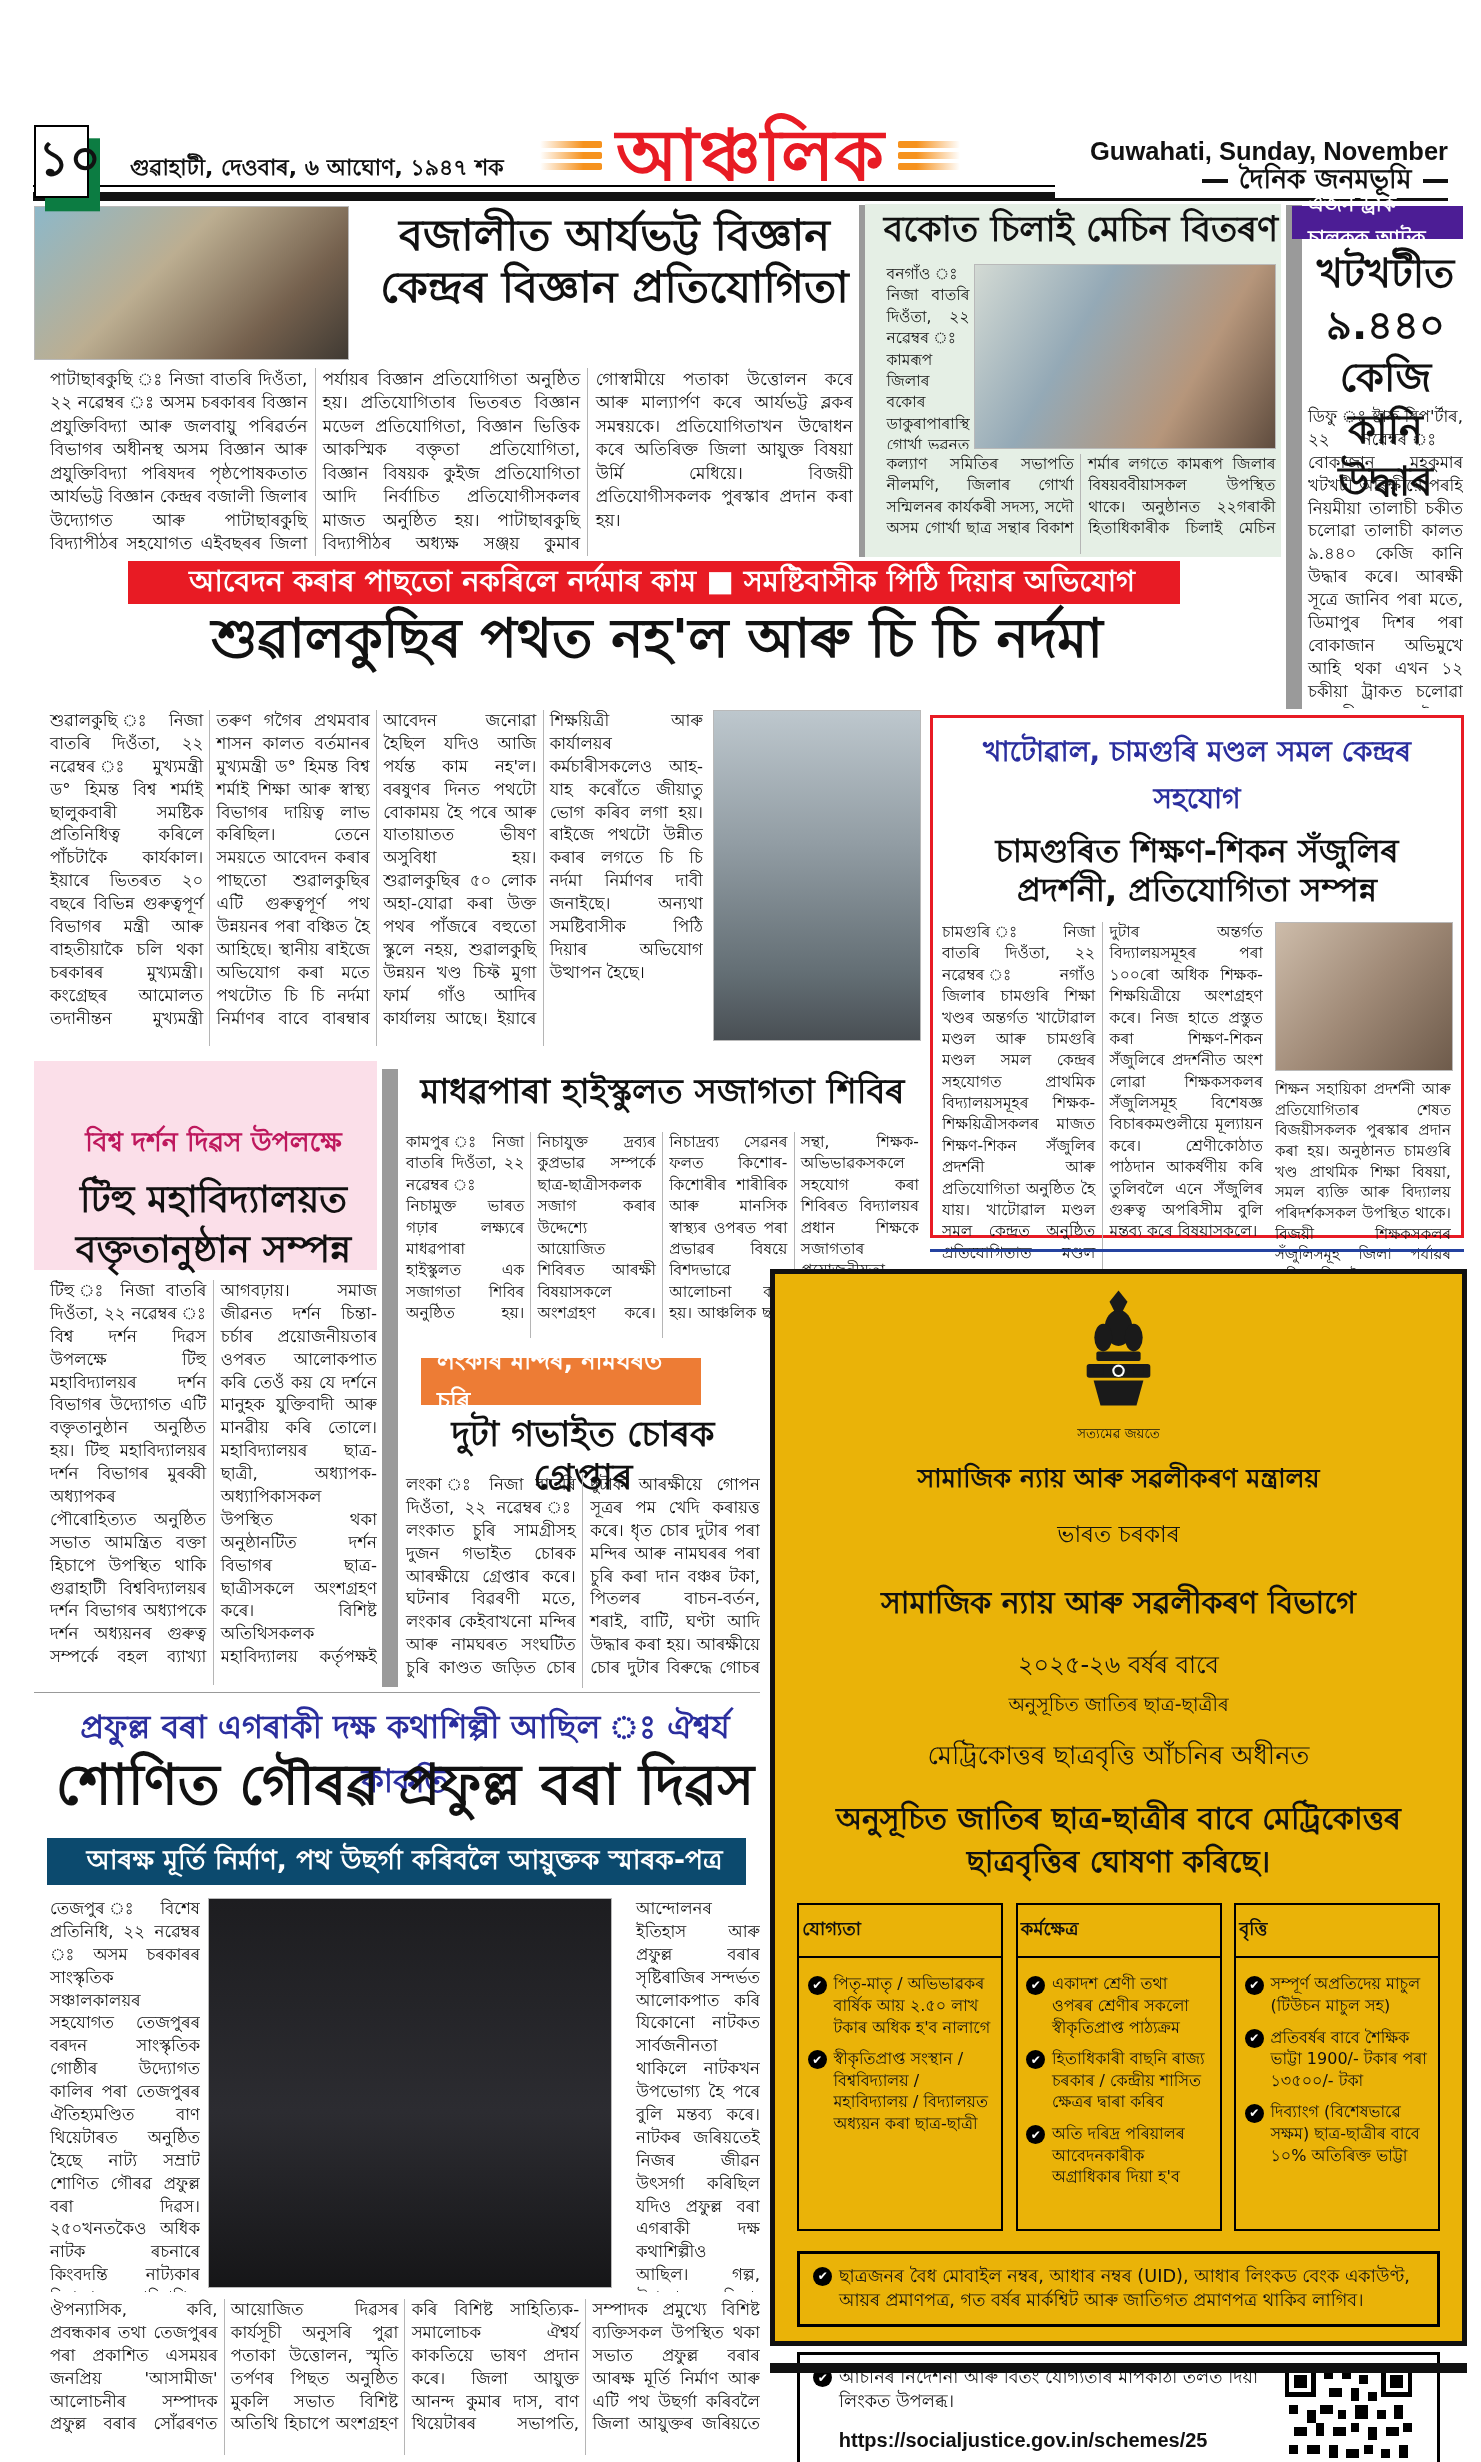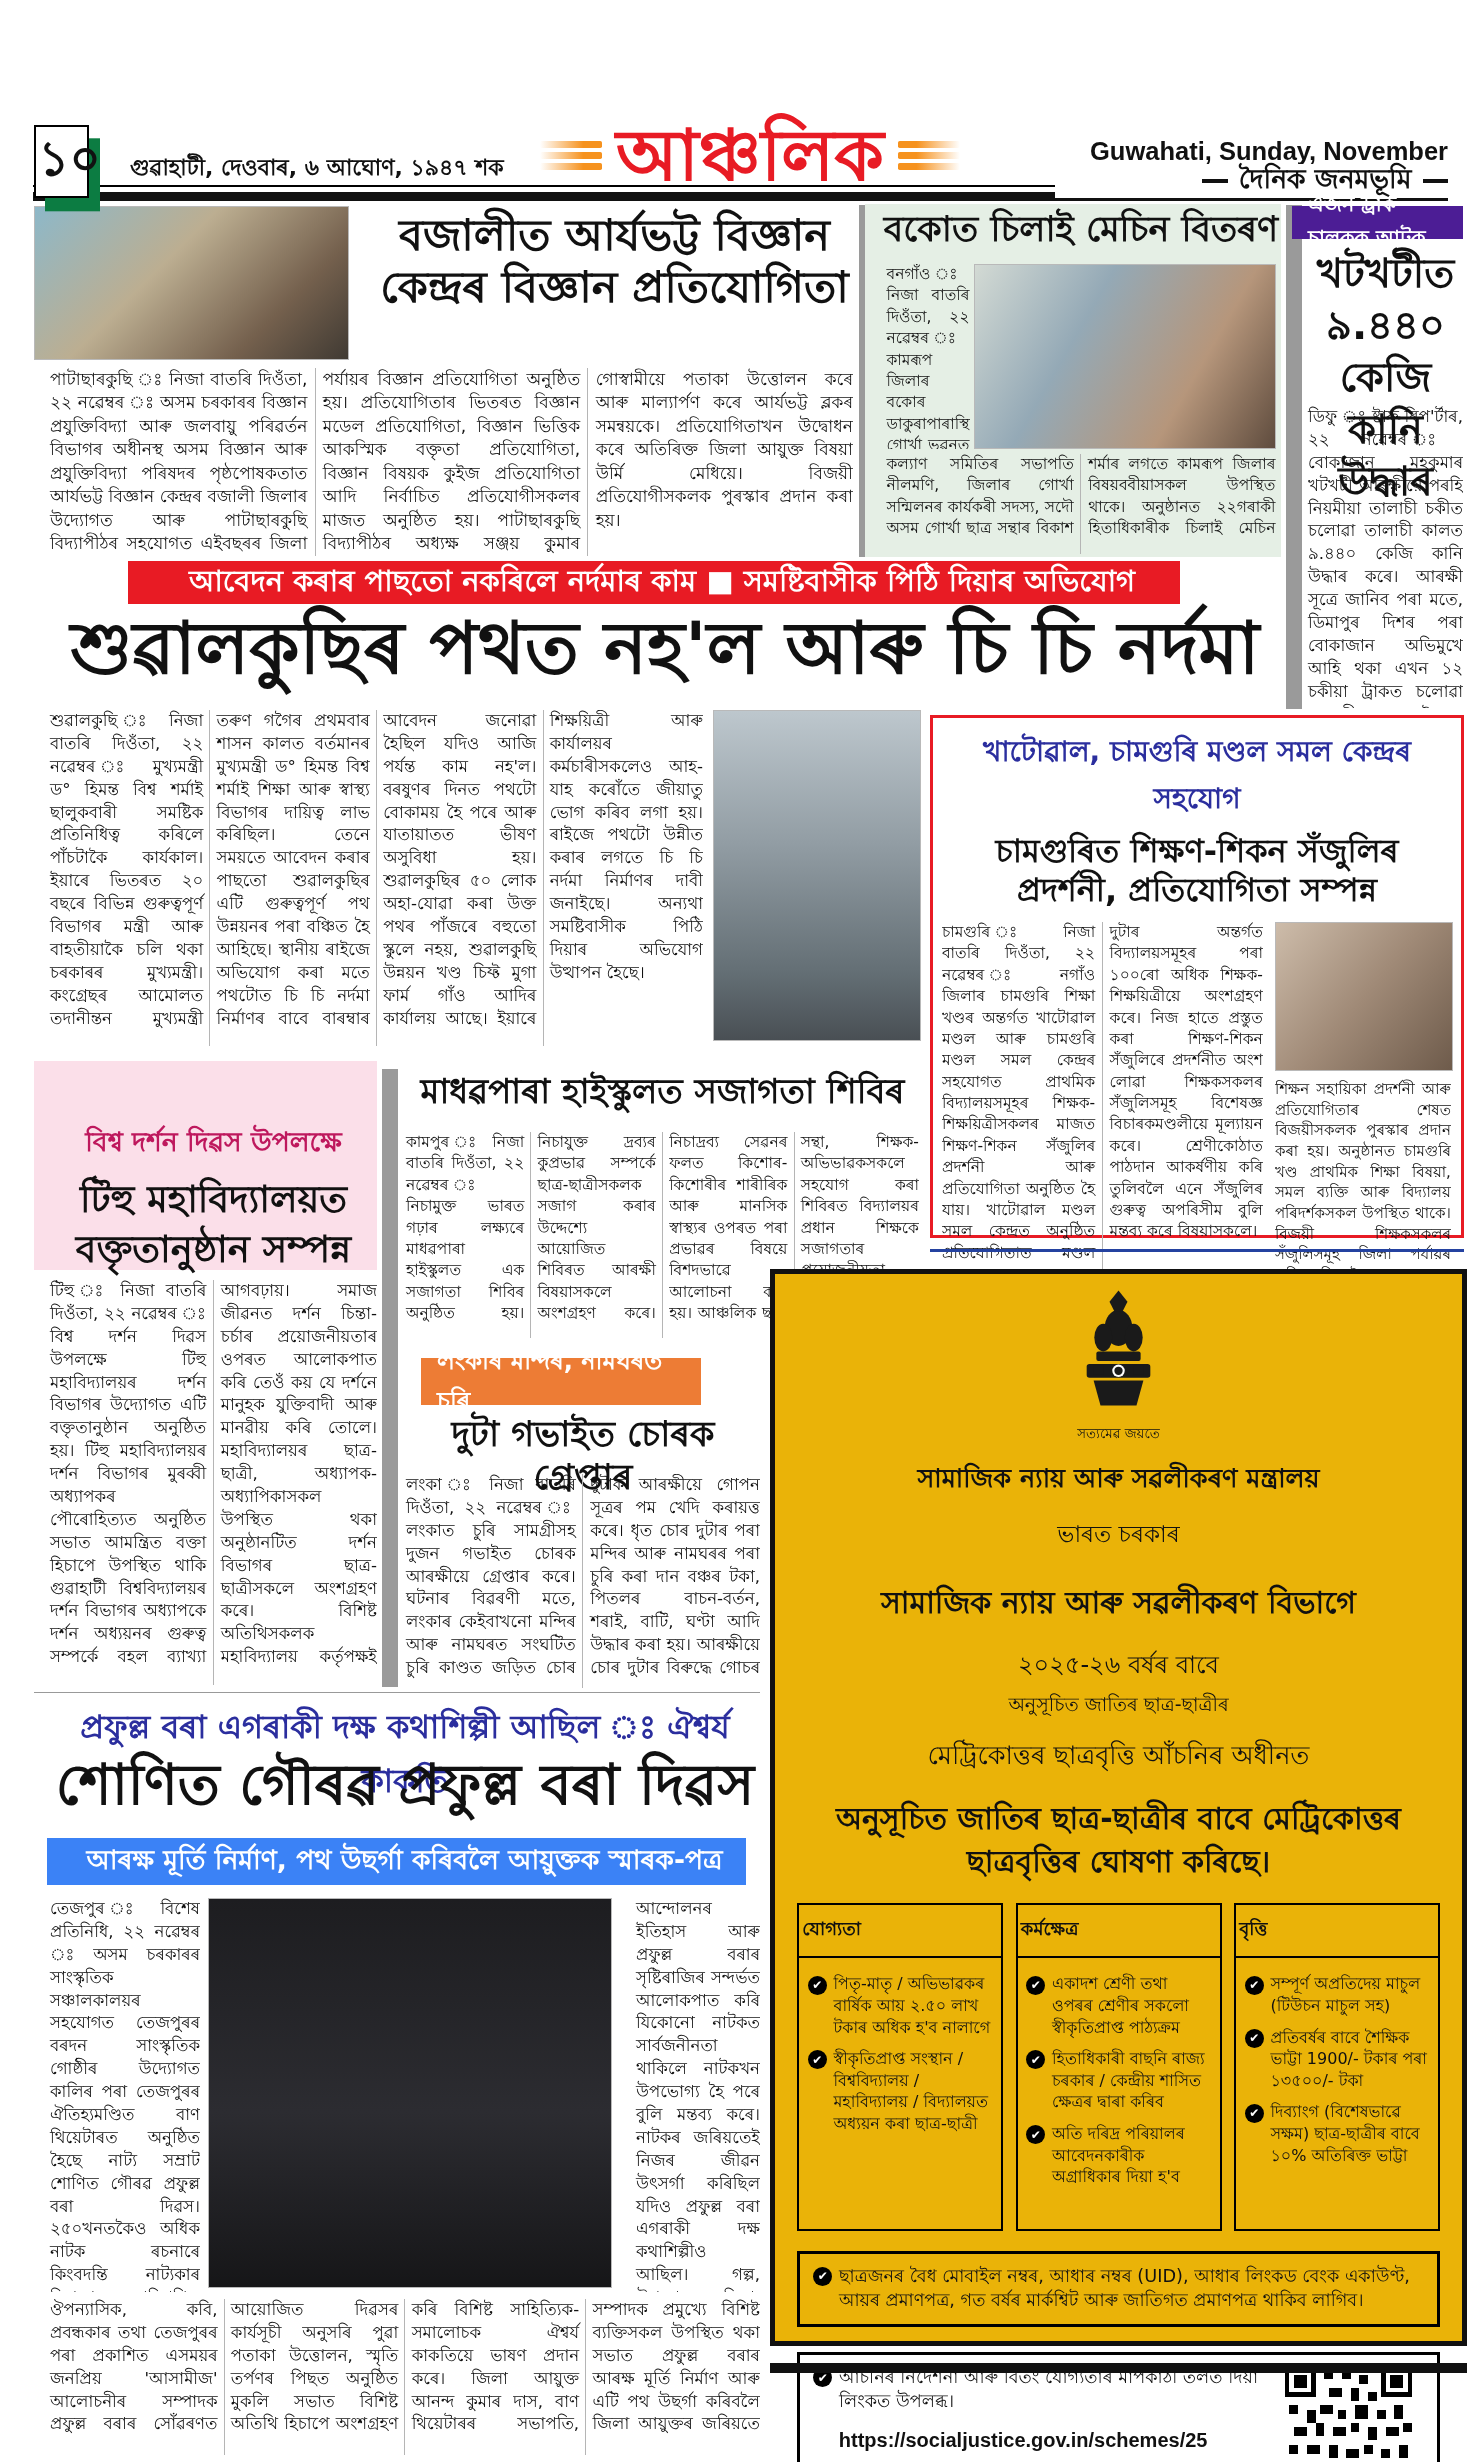--- a/index.html
+++ b/index.html
@@ -87,21 +87,21 @@
 <div class="abs vrule" style="left:1286px;top:205px;height:504px;"></div>
 
 <div class="abs banner" style="left:1292px;top:206px;width:171px;height:33px;background:#4c1d95;font-size:20.5px;">এজন ট্ৰাক চালকক আটক</div>
 
 <div class="abs hl center" style="left:1292px;top:247px;width:171px;height:153px;font-size:40px;line-height:1.3;">খটখটীত ৯.৪৪০ কেজি কানি উদ্ধাৰ</div>
 
 <div class="abs body-text justify clip" style="left:1292px;top:406px;width:171px;height:302px;font-size:16.6px;">ডিফু ঃ ষ্টাফ ৰিপ'ৰ্টাৰ, ২২ নৱেম্বৰ ঃ বোকাজান মহকুমাৰ খটখটী আৰক্ষীয়ে পৰহি নিয়মীয়া তালাচী চকীত চলোৱা তালাচী কালত ৯.৪৪০ কেজি কানি উদ্ধাৰ কৰে। আৰক্ষী সূত্ৰে জানিব পৰা মতে, ডিমাপুৰ দিশৰ পৰা বোকাজান অভিমুখে আহি থকা এখন ১২ চকীয়া ট্ৰাকত চলোৱা তালাচী কালত এই বৃহৎ পৰিমাণৰ কানিখিনি উদ্ধাৰ হয়। কানি উদ্ধাৰ হোৱা ট্ৰাকখনৰ চালক নম্বৰ হ'ল পিবি-০১ডি'ভি-৪১৫৭। আৰক্ষীয়ে ট্ৰাকখনৰ চালকে ভিতৰত কৌশলেৰে লুকুৱাই অনা অৱস্থাত কানিখিনি উদ্ধাৰ কৰে। এই সন্দৰ্ভত আৰক্ষীয়ে ট্ৰাক চালকজনক আটক কৰি পৰৱৰ্তী আইনী প্ৰক্ৰিয়া অব্যাহত ৰাখিছে।</div>
 
 <div class="abs banner" style="left:128px;top:561px;width:1052px;height:43px;background:#e81b24;font-size:29px;">আবেদন কৰাৰ পাছতো নকৰিলে নৰ্দমাৰ কাম ■ সমষ্টিবাসীক পিঠি দিয়াৰ অভিযোগ</div>
 
-<div class="abs hl center" style="left:34px;top:609px;width:1246px;height:84px;font-size:72px;line-height:1.1;">শুৱালকুছিৰ পথত নহ'ল আৰু চি চি নৰ্দমা</div>
+<div class="abs hl center" style="left:26px;top:609px;width:1246px;height:84px;font-size:54px;line-height:1.1;">শুৱালকুছিৰ পথত নহ'ল আৰু চি চি নৰ্দমা</div>
 
 <div class="abs body-text justify clip cols4" style="left:34px;top:710px;width:669px;height:336px;font-size:16.6px;">শুৱালকুছি ঃ নিজা বাতৰি দিওঁতা, ২২ নৱেম্বৰ ঃ মুখ্যমন্ত্ৰী ড° হিমন্ত বিশ্ব শৰ্মাই ছালুকবাৰী সমষ্টিক প্ৰতিনিধিত্ব কৰিলে পাঁচটাকৈ কাৰ্যকাল। ইয়াৰে ভিতৰত ২০ বছৰে বিভিন্ন গুৰুত্বপূৰ্ণ বিভাগৰ মন্ত্ৰী আৰু বাহতীয়াকৈ চলি থকা চৰকাৰৰ মুখ্যমন্ত্ৰী। কংগ্ৰেছৰ আমোলত তদানীন্তন মুখ্যমন্ত্ৰী তৰুণ গগৈৰ প্ৰথমবাৰ শাসন কালত বৰ্তমানৰ মুখ্যমন্ত্ৰী ড° হিমন্ত বিশ্ব শৰ্মাই শিক্ষা আৰু স্বাস্থ্য বিভাগৰ দায়িত্ব লাভ কৰিছিল। তেনে সময়তে আবেদন কৰাৰ পাছতো শুৱালকুছিৰ এটি গুৰুত্বপূৰ্ণ পথ উন্নয়নৰ পৰা বঞ্চিত হৈ আহিছে। স্থানীয় ৰাইজে অভিযোগ কৰা মতে পথটোত চি চি নৰ্দমা নিৰ্মাণৰ বাবে বাৰম্বাৰ আবেদন জনোৱা হৈছিল যদিও আজি পৰ্যন্ত কাম নহ'ল। বৰষুণৰ দিনত পথটো বোকাময় হৈ পৰে আৰু যাতায়াতত ভীষণ অসুবিধা হয়। শুৱালকুছিৰ ৫০ লোক অহা-যোৱা কৰা উক্ত পথৰ পাঁজৰে বহুতো স্কুলে নহয়, শুৱালকুছি উন্নয়ন খণ্ড চিফ্ট মুগা ফাৰ্ম গাঁও আদিৰ কাৰ্যালয় আছে। ইয়াৰে শিক্ষয়িত্ৰী আৰু কাৰ্যালয়ৰ কৰ্মচাৰীসকলেও আহ-যাহ কৰোঁতে জীয়াতু ভোগ কৰিব লগা হয়। ৰাইজে পথটো উন্নীত কৰাৰ লগতে চি চি নৰ্দমা নিৰ্মাণৰ দাবী জনাইছে। অন্যথা সমষ্টিবাসীক পিঠি দিয়াৰ অভিযোগ উত্থাপন হৈছে।</div>
 
 <div class="abs photo" style="left:713px;top:710px;width:208px;height:331px;
             background:linear-gradient(180deg,#bdc7cd,#929da4 40%,#636e74 80%,#494f54);"></div>
 
 <div class="abs" style="left:930px;top:715px;width:534px;height:523px;border:3.9px solid #e81b24;background:#fff;padding:7.8px 8.9px;">
   <div class="bold center" style="color:#2b2e9e;font-size:28px;margin-top:4.4px;">খাটোৱাল, চামগুৰি মণ্ডল সমল কেন্দ্ৰৰ সহযোগ</div>
   <div class="hl center" style="font-size:32px;margin-top:7.8px;">চামগুৰিত শিক্ষণ-শিকন সঁজুলিৰ প্ৰদৰ্শনী, প্ৰতিযোগিতা সম্পন্ন</div>
   <div style="display:flex;gap:12px;margin-top:12px;">
@@ -126,21 +126,21 @@
 <div class="abs body-text justify clip cols4" style="left:390px;top:1132px;width:529px;height:206px;font-size:15.5px;">কামপুৰ ঃ নিজা বাতৰি দিওঁতা, ২২ নৱেম্বৰ ঃ নিচামুক্ত ভাৰত গঢ়াৰ লক্ষ্যৰে মাধৱপাৰা হাইস্কুলত এক সজাগতা শিবিৰ অনুষ্ঠিত হয়। নিচাযুক্ত দ্ৰব্যৰ কুপ্ৰভাৱ সম্পৰ্কে ছাত্ৰ-ছাত্ৰীসকলক সজাগ কৰাৰ উদ্দেশ্যে আয়োজিত শিবিৰত আৰক্ষী বিষয়াসকলে অংশগ্ৰহণ কৰে। নিচাদ্ৰব্য সেৱনৰ ফলত কিশোৰ-কিশোৰীৰ শাৰীৰিক আৰু মানসিক স্বাস্থ্যৰ ওপৰত পৰা প্ৰভাৱৰ বিষয়ে বিশদভাৱে আলোচনা কৰা হয়। আঞ্চলিক ছাত্ৰ সন্থা, শিক্ষক-অভিভাৱকসকলে সহযোগ কৰা শিবিৰত বিদ্যালয়ৰ প্ৰধান শিক্ষকে সজাগতাৰ প্ৰয়োজনীয়তা সম্পৰ্কে ভাষণ প্ৰদান কৰে। নিচামুক্ত সমাজ গঢ়িবলৈ সকলোৱে একত্ৰিত হৈ কাম কৰিবলৈ আহ্বান জনোৱা হয়। শিবিৰৰ শেষত ছাত্ৰ-ছাত্ৰীসকলে শপত গ্ৰহণ কৰে।</div>
 
 <div class="abs banner" style="left:421px;top:1358px;width:280px;height:47px;background:#ed7c35;font-size:24px;">লংকাৰ মন্দিৰ, নামঘৰত চুৰি</div>
 <div class="abs hl center" style="left:390px;top:1413px;width:370px;height:50px;font-size:35px;">দুটা গভাইত চোৰক গ্ৰেপ্তাৰ</div>
 <div class="abs body-text justify clip cols2" style="left:390px;top:1474px;width:370px;height:214px;font-size:16.6px;">লংকা ঃ নিজা বাতৰি দিওঁতা, ২২ নৱেম্বৰ ঃ লংকাত চুৰি সামগ্ৰীসহ দুজন গভাইত চোৰক আৰক্ষীয়ে গ্ৰেপ্তাৰ কৰে। ঘটনাৰ বিৱৰণী মতে, লংকাৰ কেইবাখনো মন্দিৰ আৰু নামঘৰত সংঘটিত চুৰি কাণ্ডত জড়িত চোৰ দুটাক আৰক্ষীয়ে গোপন সূত্ৰৰ পম খেদি কৰায়ত্ত কৰে। ধৃত চোৰ দুটাৰ পৰা মন্দিৰ আৰু নামঘৰৰ পৰা চুৰি কৰা দান বঞ্চৰ টকা, পিতলৰ বাচন-বৰ্তন, শৰাই, বাটি, ঘণ্টা আদি উদ্ধাৰ কৰা হয়। আৰক্ষীয়ে চোৰ দুটাৰ বিৰুদ্ধে গোচৰ ৰুজু কৰি তদন্ত অব্যাহত ৰাখিছে। ধৰ্মীয় অনুষ্ঠানত চুৰি কাৰ্য সংঘটিত কৰা চক্ৰটোৰ বাকীসকলক কৰায়ত্ত কৰিবলৈ অভিযান চলাই থকা বুলি আৰক্ষী সূত্ৰত প্ৰকাশ। স্থানীয় ৰাইজে আৰক্ষীৰ এই সফলতাক আদৰণি জনাইছে।</div>
 
 <div class="abs" style="left:34px;top:1692px;width:726px;height:1.1px;background:#999;"></div>
 
 <div class="abs bold center" style="left:34px;top:1702px;width:726px;font-size:32px;color:#2b2e9e;">প্ৰফুল্ল বৰা এগৰাকী দক্ষ কথাশিল্পী আছিল ঃ ঐশ্বৰ্য কাকতি</div>
 <div class="abs hl center" style="left:34px;top:1751px;width:726px;font-size:56px;">শোণিত গৌৰৱ প্ৰফুল্ল বৰা দিৱস</div>
-<div class="abs banner" style="left:47px;top:1838px;width:699px;height:47px;background:#3b82f6;font-size:26.6px;">আৰক্ষ মূৰ্তি নিৰ্মাণ, পথ উছৰ্গা কৰিবলৈ আয়ুক্তক স্মাৰক-পত্ৰ</div>
+<div class="abs banner" style="left:47px;top:1838px;width:699px;height:47px;background:#0c4a6e;font-size:26.6px;">আৰক্ষ মূৰ্তি নিৰ্মাণ, পথ উছৰ্গা কৰিবলৈ আয়ুক্তক স্মাৰক-পত্ৰ</div>
 
 <div class="abs body-text justify clip" style="left:34px;top:1898px;width:166px;height:394px;font-size:16.6px;">তেজপুৰ ঃ বিশেষ প্ৰতিনিধি, ২২ নৱেম্বৰ ঃ অসম চৰকাৰৰ সাংস্কৃতিক সঞ্চালকালয়ৰ সহযোগত তেজপুৰৰ বৰদন সাংস্কৃতিক গোষ্ঠীৰ উদ্যোগত কালিৰ পৰা তেজপুৰৰ ঐতিহ্যমণ্ডিত বাণ থিয়েটাৰত অনুষ্ঠিত হৈছে নাট্য সম্ৰাট শোণিত গৌৰৱ প্ৰফুল্ল বৰা দিৱস। ২৫০খনতকৈও অধিক নাটক ৰচনাৰে কিংবদন্তি নাট্যকাৰ হিচাপে পৰিগণিত হোৱা বিশিষ্ট চলচ্চিত্ৰ নিৰ্মাতা, কাহিনী আৰু চিত্ৰনাট্য নিৰ্মাতা, গীতিকাৰ, গল্পকাৰ,</div>
 <div class="abs photo" style="left:208px;top:1898px;width:404px;height:390px;
             background:linear-gradient(180deg,#1d1d20,#2c2c31 55%,#161618);"></div>
 <div class="abs body-text justify clip" style="left:620px;top:1898px;width:140px;height:394px;font-size:16.6px;">আন্দোলনৰ ইতিহাস আৰু প্ৰফুল্ল বৰাৰ সৃষ্টিৰাজিৰ সন্দৰ্ভত আলোকপাত কৰি যিকোনো নাটকত সাৰ্বজনীনতা থাকিলে নাটকখন উপভোগ্য হৈ পৰে বুলি মন্তব্য কৰে। নাটকৰ জৰিয়তেই নিজৰ জীৱন উৎসৰ্গা কৰিছিল যদিও প্ৰফুল্ল বৰা এগৰাকী দক্ষ কথাশিল্পীও আছিল। গল্প, উপন্যাস, কবিতা, গীত আৰু প্ৰবন্ধ ৰচনাৰ জৰিয়তে এগৰাকী নিখুঁত কথা সাহিত্যিক হিচাপেও নিজৰ দক্ষতা প্ৰতিপন্ন কৰি যোৱা প্ৰফুল্ল বৰাই যেনেদৰে স্বীকৃতি পাব লাগিছিল সেয়া</div>
 <div class="abs body-text justify clip cols4" style="left:34px;top:2299px;width:726px;height:156px;font-size:16.6px;">ঔপন্যাসিক, কবি, প্ৰবন্ধকাৰ তথা তেজপুৰৰ পৰা প্ৰকাশিত এসময়ৰ জনপ্ৰিয় 'আসামীজ' আলোচনীৰ সম্পাদক প্ৰফুল্ল বৰাৰ সোঁৱৰণত আয়োজিত দিৱসৰ কাৰ্যসূচী অনুসৰি পুৱা পতাকা উত্তোলন, স্মৃতি তৰ্পণৰ পিছত অনুষ্ঠিত মুকলি সভাত বিশিষ্ট অতিথি হিচাপে অংশগ্ৰহণ কৰি বিশিষ্ট সাহিত্যিক-সমালোচক ঐশ্বৰ্য কাকতিয়ে ভাষণ প্ৰদান কৰে। জিলা আয়ুক্ত আনন্দ কুমাৰ দাস, বাণ থিয়েটাৰৰ সভাপতি, সম্পাদক প্ৰমুখ্যে বিশিষ্ট ব্যক্তিসকল উপস্থিত থকা সভাত প্ৰফুল্ল বৰাৰ আৰক্ষ মূৰ্তি নিৰ্মাণ আৰু এটি পথ উছৰ্গা কৰিবলৈ জিলা আয়ুক্তৰ জৰিয়তে চৰকাৰলৈ স্মাৰক-পত্ৰ প্ৰদান কৰা হয়। নাপালে বুলি কাকতীয়ে আক্ষেপ প্ৰকাশ কৰে।</div>
 
 <div class="abs" style="left:770px;top:1269px;width:697px;height:1077px;border:5.5px solid #111;background:#eab308;padding:13.3px 22px;text-align:center;">
 
   <div style="display:flex;flex-direction:column;align-items:center;">

